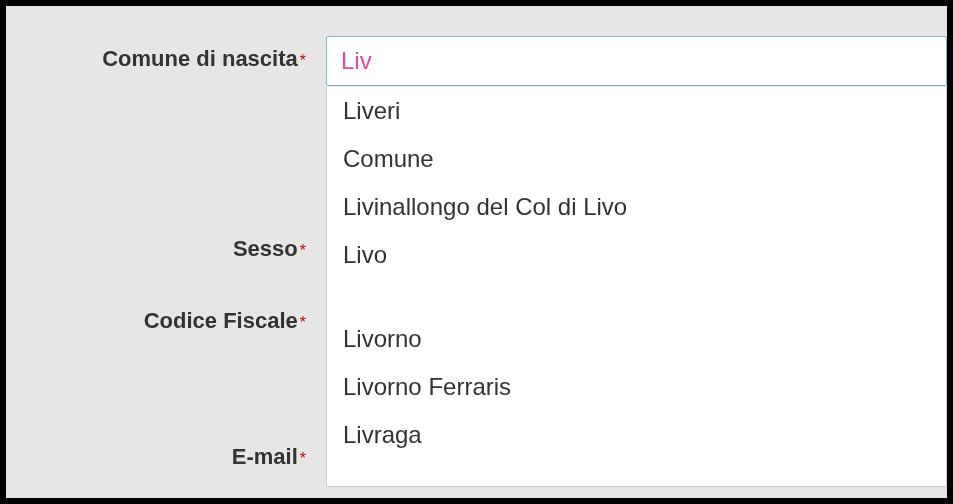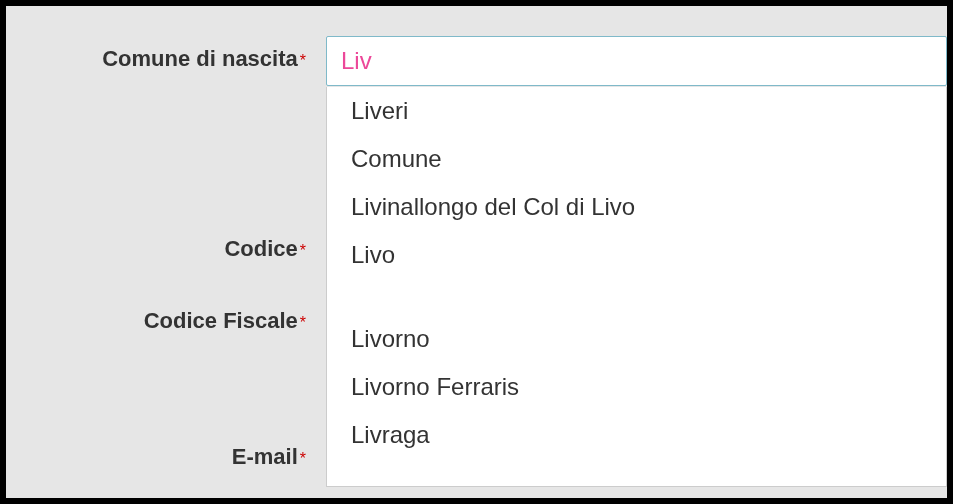--- a/index.html
+++ b/index.html
@@ -63,21 +63,20 @@
       position: absolute;
       top: 51px;
       left: 0;
       right: 0;
       background: #fff;
       border: 1px solid #ccc;
       border-top: none;
       z-index: 10;
       height: 400px;
       overflow: hidden;
-      padding-left: 8px;
     }
     .dropdown-item {
       padding: 10px 16px;
       font-size: 24px;
       color: #333;
       cursor: pointer;
     }
     .hidden-field {
       position: absolute;
       right: 0;
@@ -118,21 +117,21 @@
         <div class="dropdown-item">Livorno Ferraris</div>
         <div class="dropdown-item">Livraga</div>
       </div>
     </div>
   </div>
 
   <div class="hidden-field" style="top:286px;"></div>
 
   <div class="form-row row-sesso">
     <div class="label-col">
-      <span class="label-text">Codice</span><span class="required">*</span>
+      <span class="label-text">Sesso</span><span class="required">*</span>
     </div>
   </div>
 
   <div class="form-row row-cf">
     <div class="label-col">
       <span class="label-text">Codice Fiscale</span><span class="required">*</span>
     </div>
   </div>
 
   <div class="form-row row-email">

